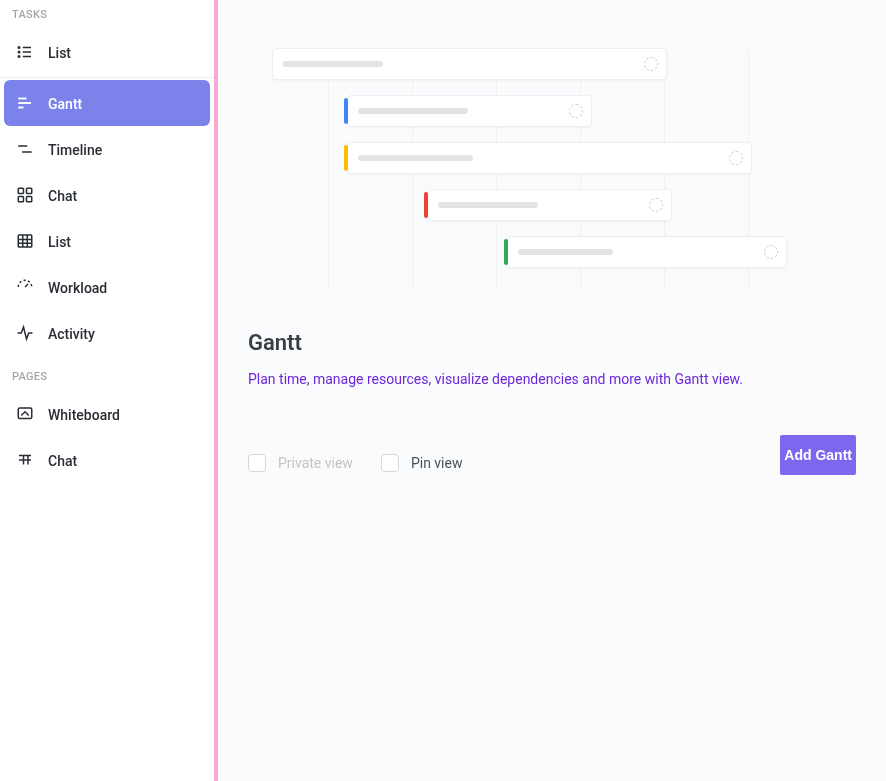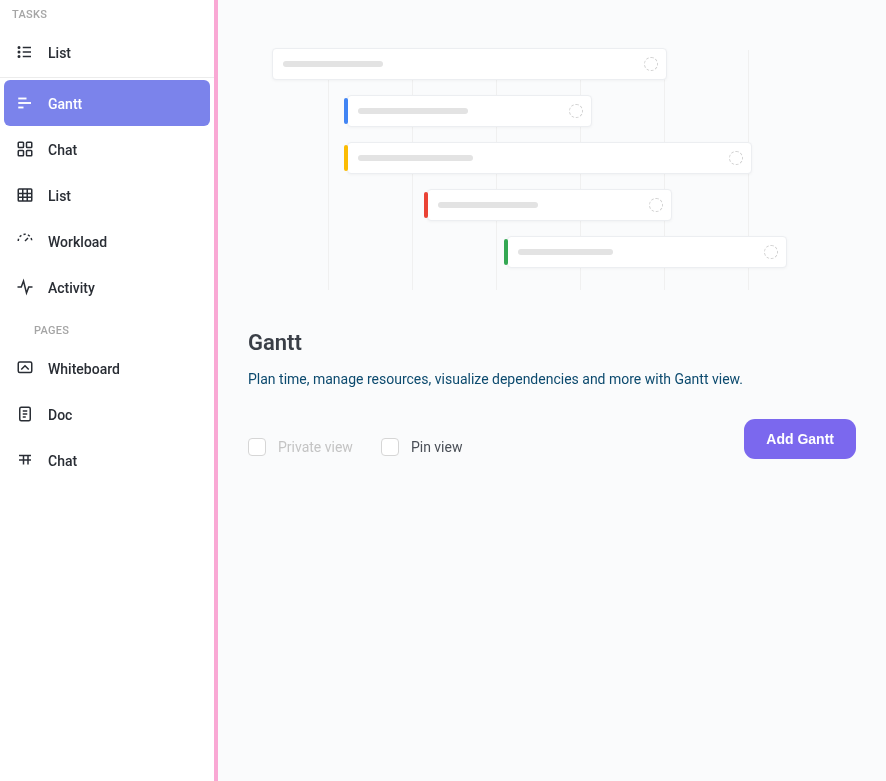--- a/index.html
+++ b/index.html
@@ -111,22 +111,22 @@
       border-radius: 50%;
     }
     .heading {
       font-size: 22px;
       font-weight: 600;
       color: #3a3f47;
       margin-bottom: 16px;
     }
     .desc {
       font-size: 14px;
-      color: #0c4a6e;
-      margin-bottom: 32px;
+      color: #6d28d9;
+      margin-bottom: 48px;
     }
     .footer-row {
       display: flex;
       align-items: center;
       gap: 28px;
     }
     .checkbox-wrap {
       display: flex;
       align-items: center;
       gap: 12px;
@@ -140,22 +140,22 @@
       height: 18px;
       border: 1.5px solid #d6d6d6;
       border-radius: 4px;
       background: #fff;
     }
     .spacer { flex: 1; }
     .primary-btn {
       background: #7b68ee;
       color: #fff;
       border: none;
-      padding: 12px 22px;
-      border-radius: 11px;
+      padding: 12px 4px;
+      border-radius: 2px;
       font-size: 14px;
       font-weight: 600;
       cursor: pointer;
     }
     svg { display: block; }
   </style>
 </head>
 <body>
 
 <div class="sidebar">
@@ -183,20 +183,29 @@
     <span class="icon">
       <svg width="18" height="18" viewBox="0 0 24 24" fill="none" stroke="currentColor" stroke-width="2.5">
           <line x1="3" y1="6" x2="14" y2="6"></line>
           <line x1="3" y1="12" x2="20" y2="12"></line>
           <line x1="3" y1="18" x2="10" y2="18"></line>
         </svg>
     </span>
     <span>Gantt</span>
   </div>
 
+  <div class="sidebar-item">
+    <span class="icon">
+      <svg width="18" height="18" viewBox="0 0 24 24" fill="none" stroke="currentColor" stroke-width="2">
+          <line x1="3" y1="8" x2="15" y2="8"></line>
+          <line x1="8" y1="16" x2="21" y2="16"></line>
+        </svg>
+    </span>
+    <span>Timeline</span>
+  </div>
 
   <div class="sidebar-item">
     <span class="icon">
       <svg width="18" height="18" viewBox="0 0 24 24" fill="none" stroke="currentColor" stroke-width="2">
           <rect x="3" y="3" width="7" height="7" rx="1"></rect>
           <rect x="14" y="3" width="7" height="7" rx="1"></rect>
           <rect x="3" y="14" width="7" height="7" rx="1"></rect>
           <rect x="14" y="14" width="7" height="7" rx="1"></rect>
         </svg>
     </span>
@@ -230,43 +239,32 @@
   <div class="sidebar-item">
     <span class="icon">
       <svg width="18" height="18" viewBox="0 0 24 24" fill="none" stroke="currentColor" stroke-width="2">
           <polyline points="2,12 7,12 10,4 14,20 17,12 22,12"></polyline>
         </svg>
     </span>
     <span>Activity</span>
   </div>
 
 
-  <div class="section-label" style="margin-top:6px;margin-left:22px;">PAGES</div>
+  <div class="section-label" style="margin-top:6px;">PAGES</div>
 
   <div class="sidebar-item">
     <span class="icon">
       <svg width="18" height="18" viewBox="0 0 24 24" fill="none" stroke="currentColor" stroke-width="2">
           <rect x="3" y="4" width="18" height="14" rx="2"></rect>
           <path d="M7 14 L12 9 L17 14"></path>
         </svg>
     </span>
     <span>Whiteboard</span>
   </div>
 
-  <div class="sidebar-item">
-    <span class="icon">
-      <svg width="18" height="18" viewBox="0 0 24 24" fill="none" stroke="currentColor" stroke-width="2">
-          <rect x="5" y="3" width="14" height="18" rx="2"></rect>
-          <line x1="9" y1="8" x2="15" y2="8"></line>
-          <line x1="9" y1="12" x2="15" y2="12"></line>
-          <line x1="9" y1="16" x2="13" y2="16"></line>
-        </svg>
-    </span>
-    <span>Doc</span>
-  </div>
 
   <div class="sidebar-item">
     <span class="icon">
       <svg width="18" height="18" viewBox="0 0 24 24" fill="none" stroke="currentColor" stroke-width="2">
           <line x1="4" y1="6" x2="20" y2="6"></line>
           <line x1="4" y1="12" x2="20" y2="12"></line>
           <line x1="10" y1="6" x2="10" y2="18"></line>
           <line x1="16" y1="6" x2="16" y2="18"></line>
         </svg>
     </span>

